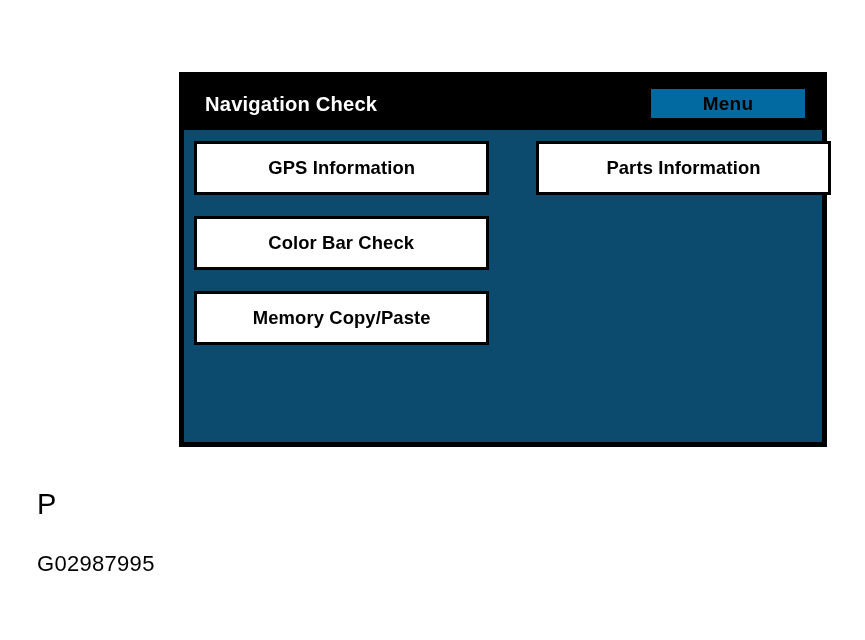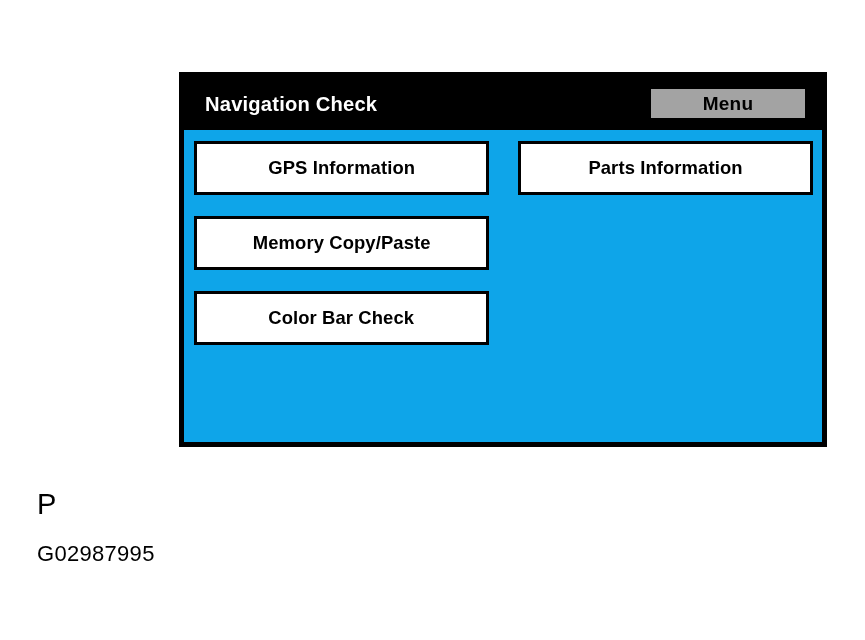--- a/index.html
+++ b/index.html
@@ -49,49 +49,49 @@
     font-weight: bold;
     letter-spacing: 0.2px;
     white-space: nowrap;
     font-stretch: condensed;
     transform: scaleX(0.96);
     transform-origin: left center;
   }
   #menu-button {
     width: 156px;
     height: 31px;
-    background: #a3a3a3;
+    background: #0369a1;
     color: #000000;
     border: 1px solid #000000;
     box-sizing: border-box;
     display: flex;
     align-items: center;
     justify-content: center;
     font-size: 19px;
     font-weight: bold;
     letter-spacing: 0.2px;
     cursor: pointer;
   }
 
   
   #button-area {
     position: absolute;
     left: 0;
     top: 53px;
     right: 0;
     bottom: 0;
-    background: #0ea5e9;
+    background: #0c4a6e;
   }
   .btn-column {
     position: absolute;
     top: 11px;
     width: 295px;
   }
   #column-left  { left: 10px; }
-  #column-right { left: 334px; }
+  #column-right { left: 352px; }
 
   .nav-button {
     width: 295px;
     height: 54px;
     box-sizing: border-box;
     background: #ffffff;
     border: 3px solid #000000;
     margin-bottom: 21px;
     display: flex;
     align-items: center;
@@ -117,21 +117,21 @@
   #caption-letter {
     font-size: 29px;
     font-weight: normal;
     line-height: 34px;
     letter-spacing: 0.5px;
   }
   #caption-code {
     font-size: 22px;
     font-weight: normal;
     line-height: 26px;
-    margin-top: 20px;
+    margin-top: 30px;
     letter-spacing: 0.3px;
   }
 </style>
 </head>
 <body>
 
 <div id="device-frame">
 
   <div id="title-bar">
     <span id="title-text">Navigation Check</span>
@@ -143,25 +143,25 @@
   <div id="button-area">
 
     <div class="btn-column" id="column-left">
 
       <div class="nav-button">
         <span class="btn-label">GPS Information</span>
       </div>
 
 
       <div class="nav-button">
-        <span class="btn-label">Memory Copy/Paste</span>
+        <span class="btn-label">Color Bar Check</span>
       </div>
 
       <div class="nav-button">
-        <span class="btn-label">Color Bar Check</span>
+        <span class="btn-label">Memory Copy/Paste</span>
       </div>
 
     </div>
 
     <div class="btn-column" id="column-right">
 
       <div class="nav-button">
         <span class="btn-label">Parts Information</span>
       </div>
 

